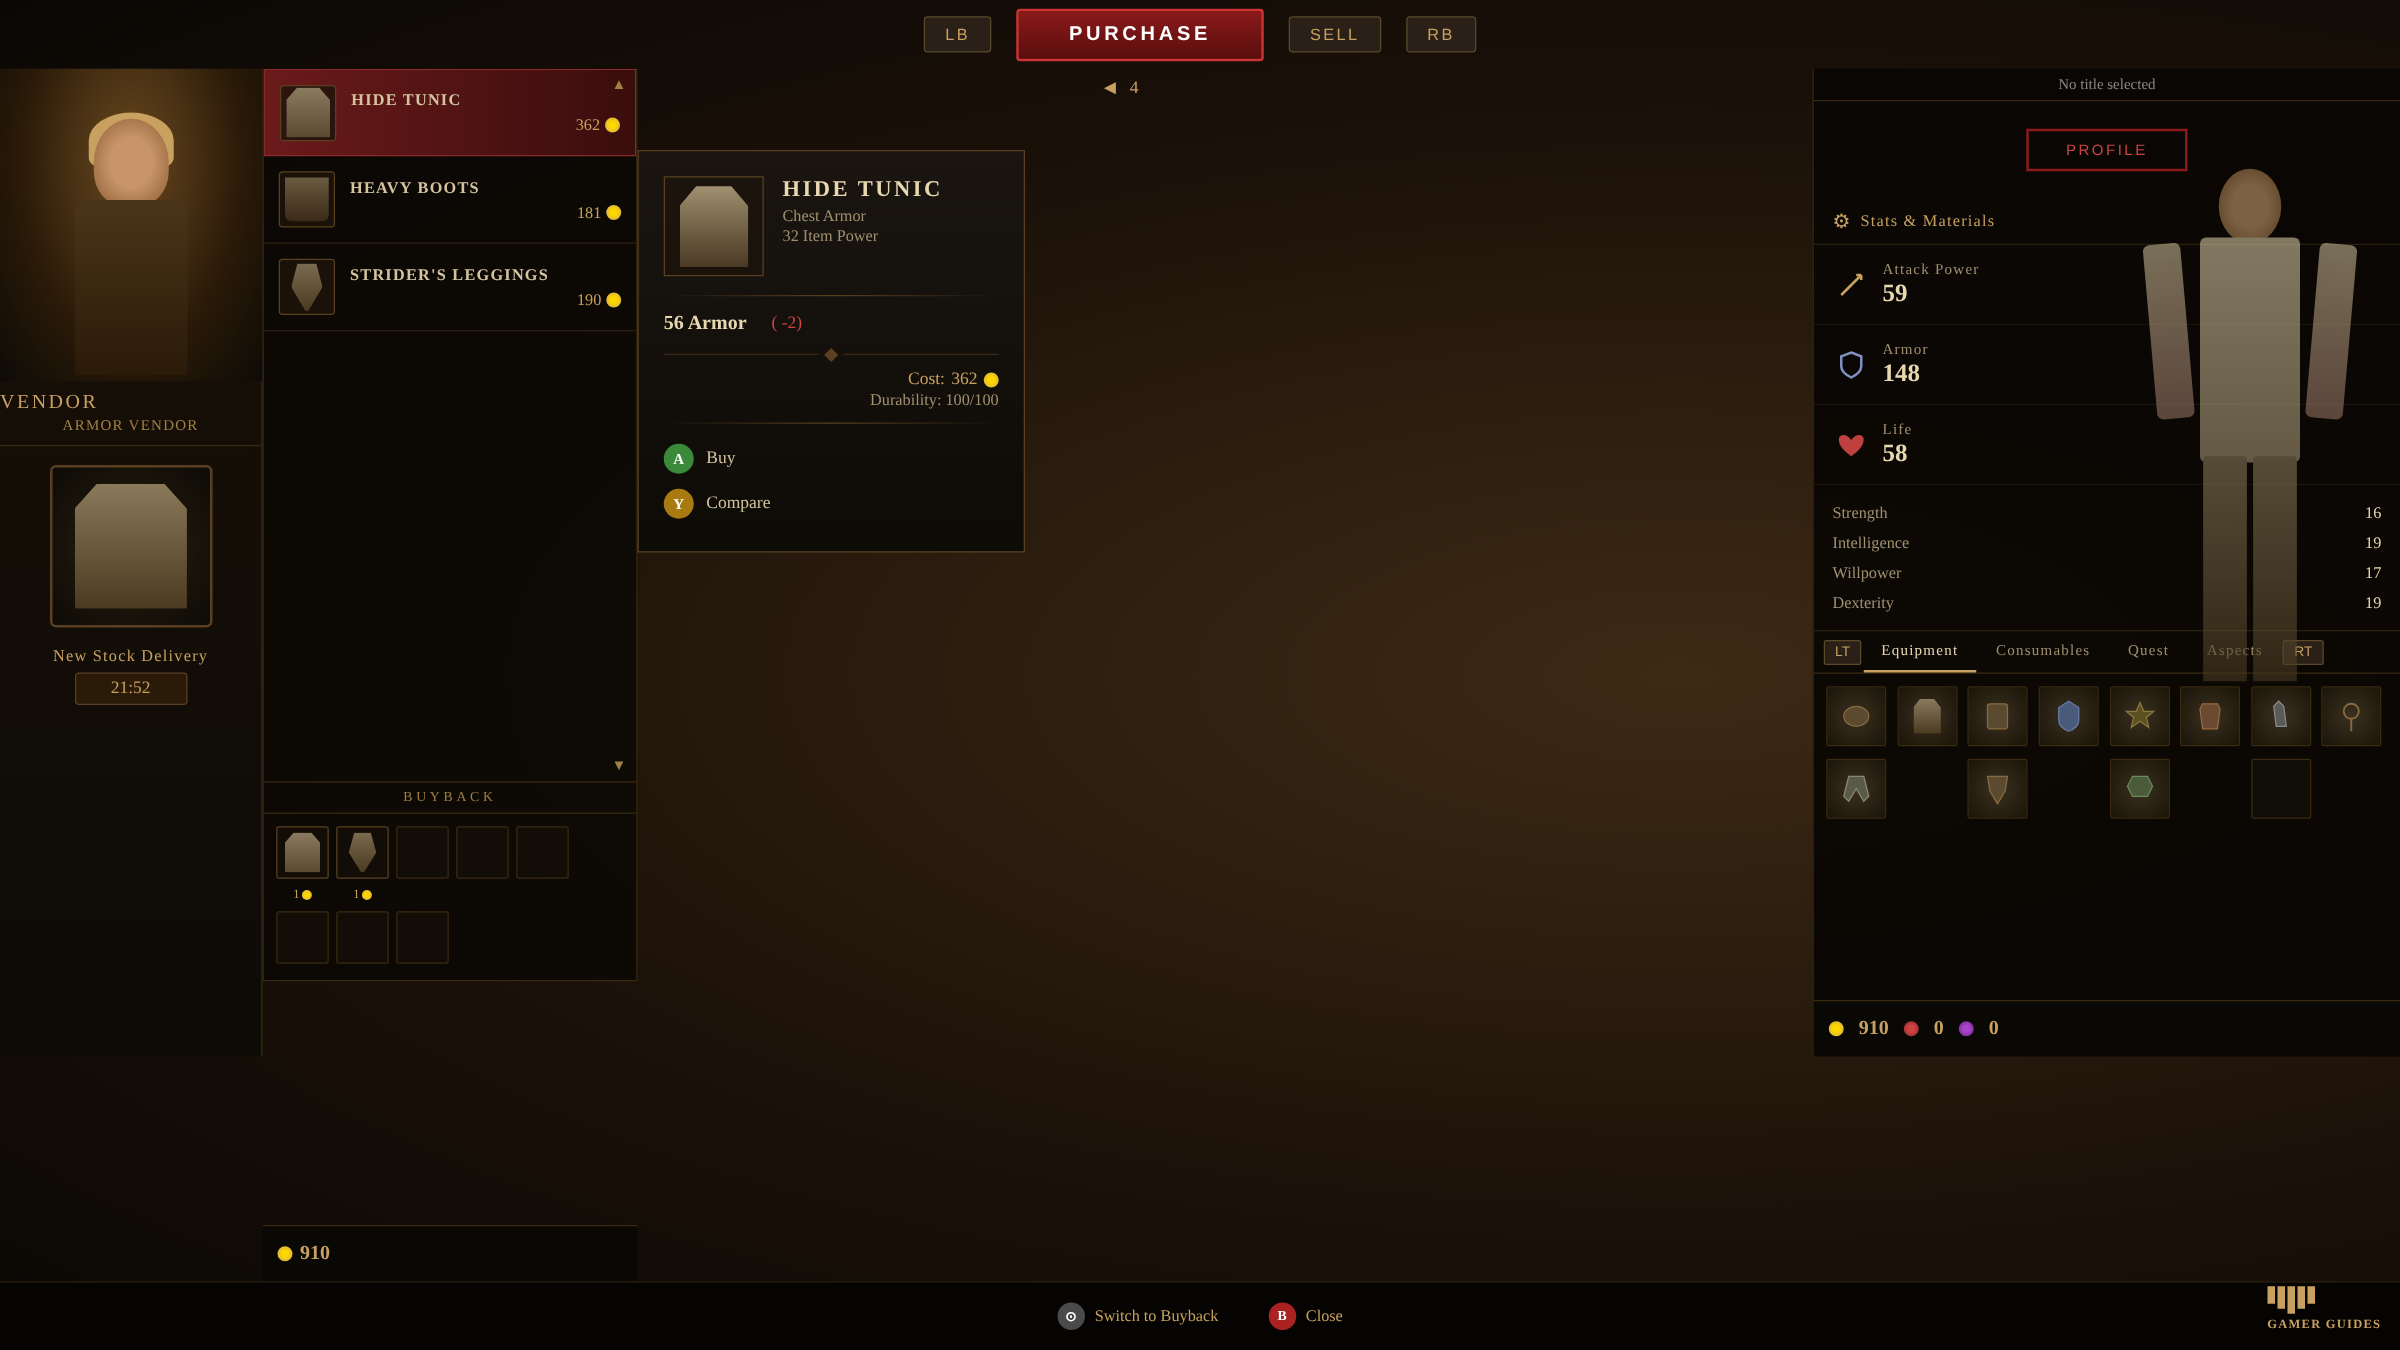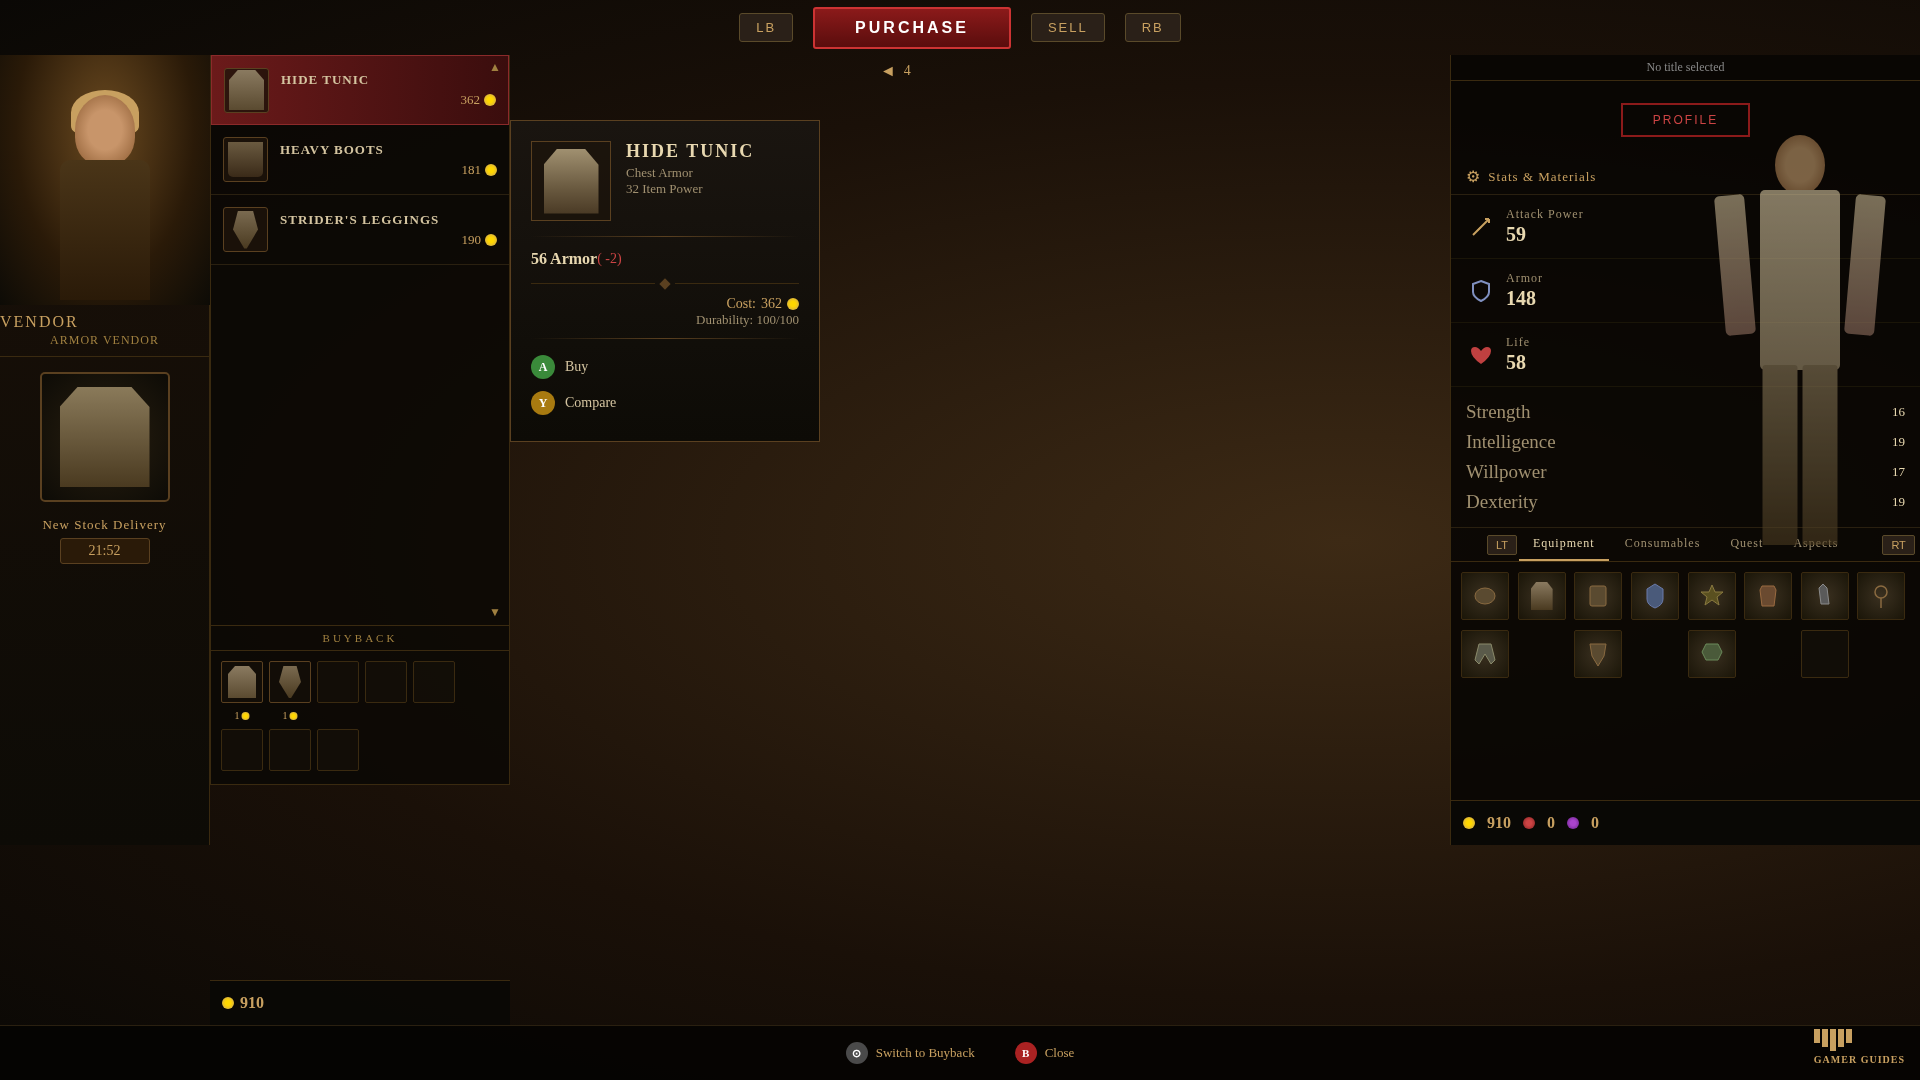--- a/index.html
+++ b/index.html
@@ -387,21 +387,21 @@
 
     .divider {
       height: 1px;
       background: linear-gradient(90deg, transparent, #5a4020, transparent);
       margin: 10px 0;
     }
 
     .stat-row {
       display: flex;
       align-items: center;
-      gap: 0;
+      gap: 20px;
       padding: 3px 0;
     }
 
     .stat-value {
       color: #e8d8b0;
       font-size: 16px;
       font-weight: bold;
     }
 
     .stat-change-neg {
@@ -583,21 +583,21 @@
 
     .other-stat-row {
       display: flex;
       justify-content: space-between;
       align-items: center;
       padding: 4px 0;
     }
 
     .other-stat-name {
       color: #a09070;
-      font-size: 19px;
+      font-size: 13px;
     }
 
     .other-stat-value {
       color: #e8d8b0;
       font-size: 13px;
     }
 
     
     .char-tabs {
       display: flex;
@@ -621,21 +621,20 @@
       border-bottom-color: #c8a060;
     }
 
     .lt-btn, .rt-btn {
       background: #2a2018;
       border: 1px solid #5a4a2a;
       color: #c8a060;
       padding: 3px 8px;
       font-size: 11px;
       border-radius: 2px;
-      margin-left: 28px;
     }
 
     
     .equip-grid {
       display: grid;
       grid-template-columns: repeat(8, 1fr);
       gap: 4px;
       padding: 10px;
     }
 

